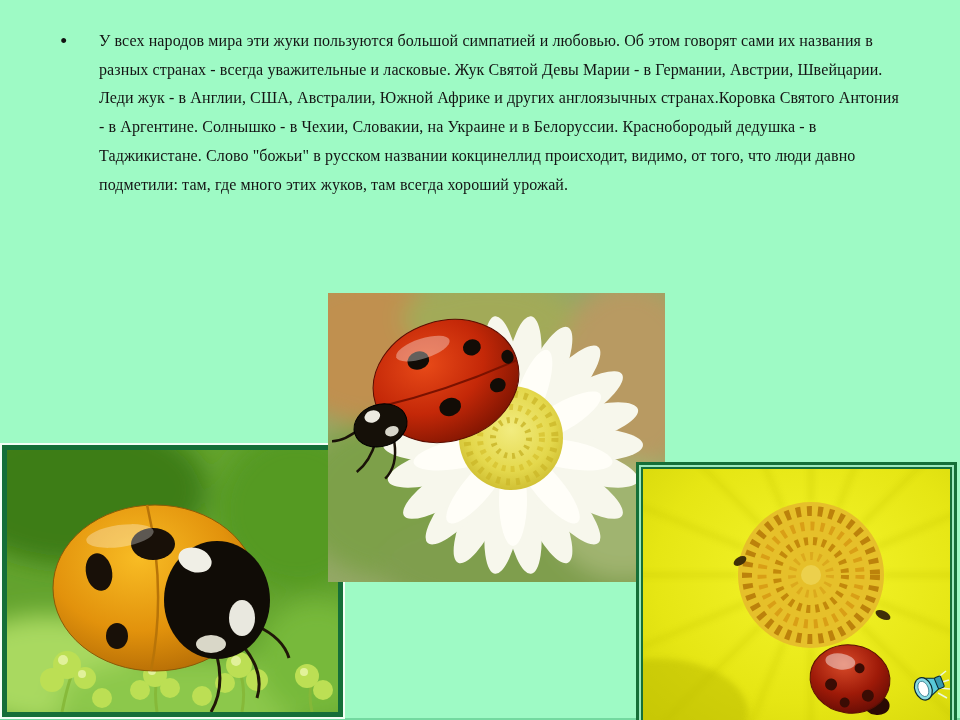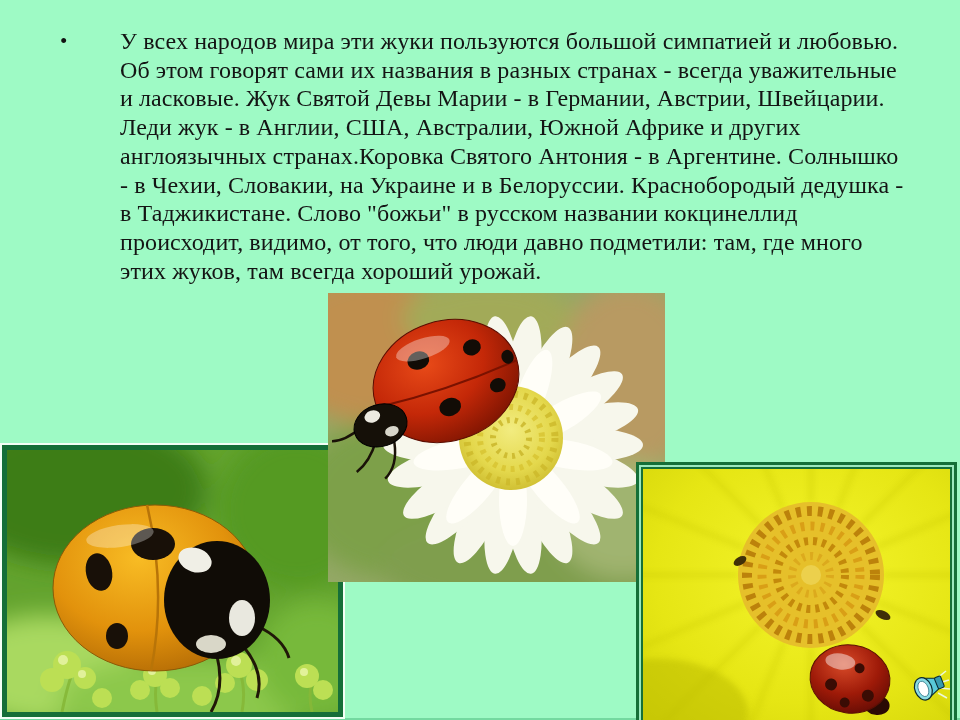--- a/index.html
+++ b/index.html
@@ -7,23 +7,22 @@
     position:relative; width:960px; height:720px;
     background:#9efac5; overflow:hidden;
     font-family:"Liberation Serif", serif;
   }
   .text-block { position:absolute; left:56px; top:27px; width:852px; display:flex; z-index:1; }
   .bullet {
     flex:0 0 39px; width:39px; color:#111;
     font-size:21px; line-height:29px; padding-left:4px;
   }
   .para {
-    flex:1 1 auto; font-size:24px; line-height:28.7px; color:#141414;
+    flex:1 1 auto; font-size:16px; line-height:28.7px; color:#141414;
     letter-spacing:0.1px;
-    margin-left:21px;
   }
   .photo-center { position:absolute; left:328px; top:293px; width:337px; height:289px; z-index:2; }
   .photo-center svg, .frame-bl svg, .frame-br svg { display:block; }
 
   .frame-bl {
     position:absolute; left:0px; top:443px; z-index:1;
     border:2px solid #f4fff6;
   }
   .frame-bl-inner { border:5px solid #156f38; }
 

